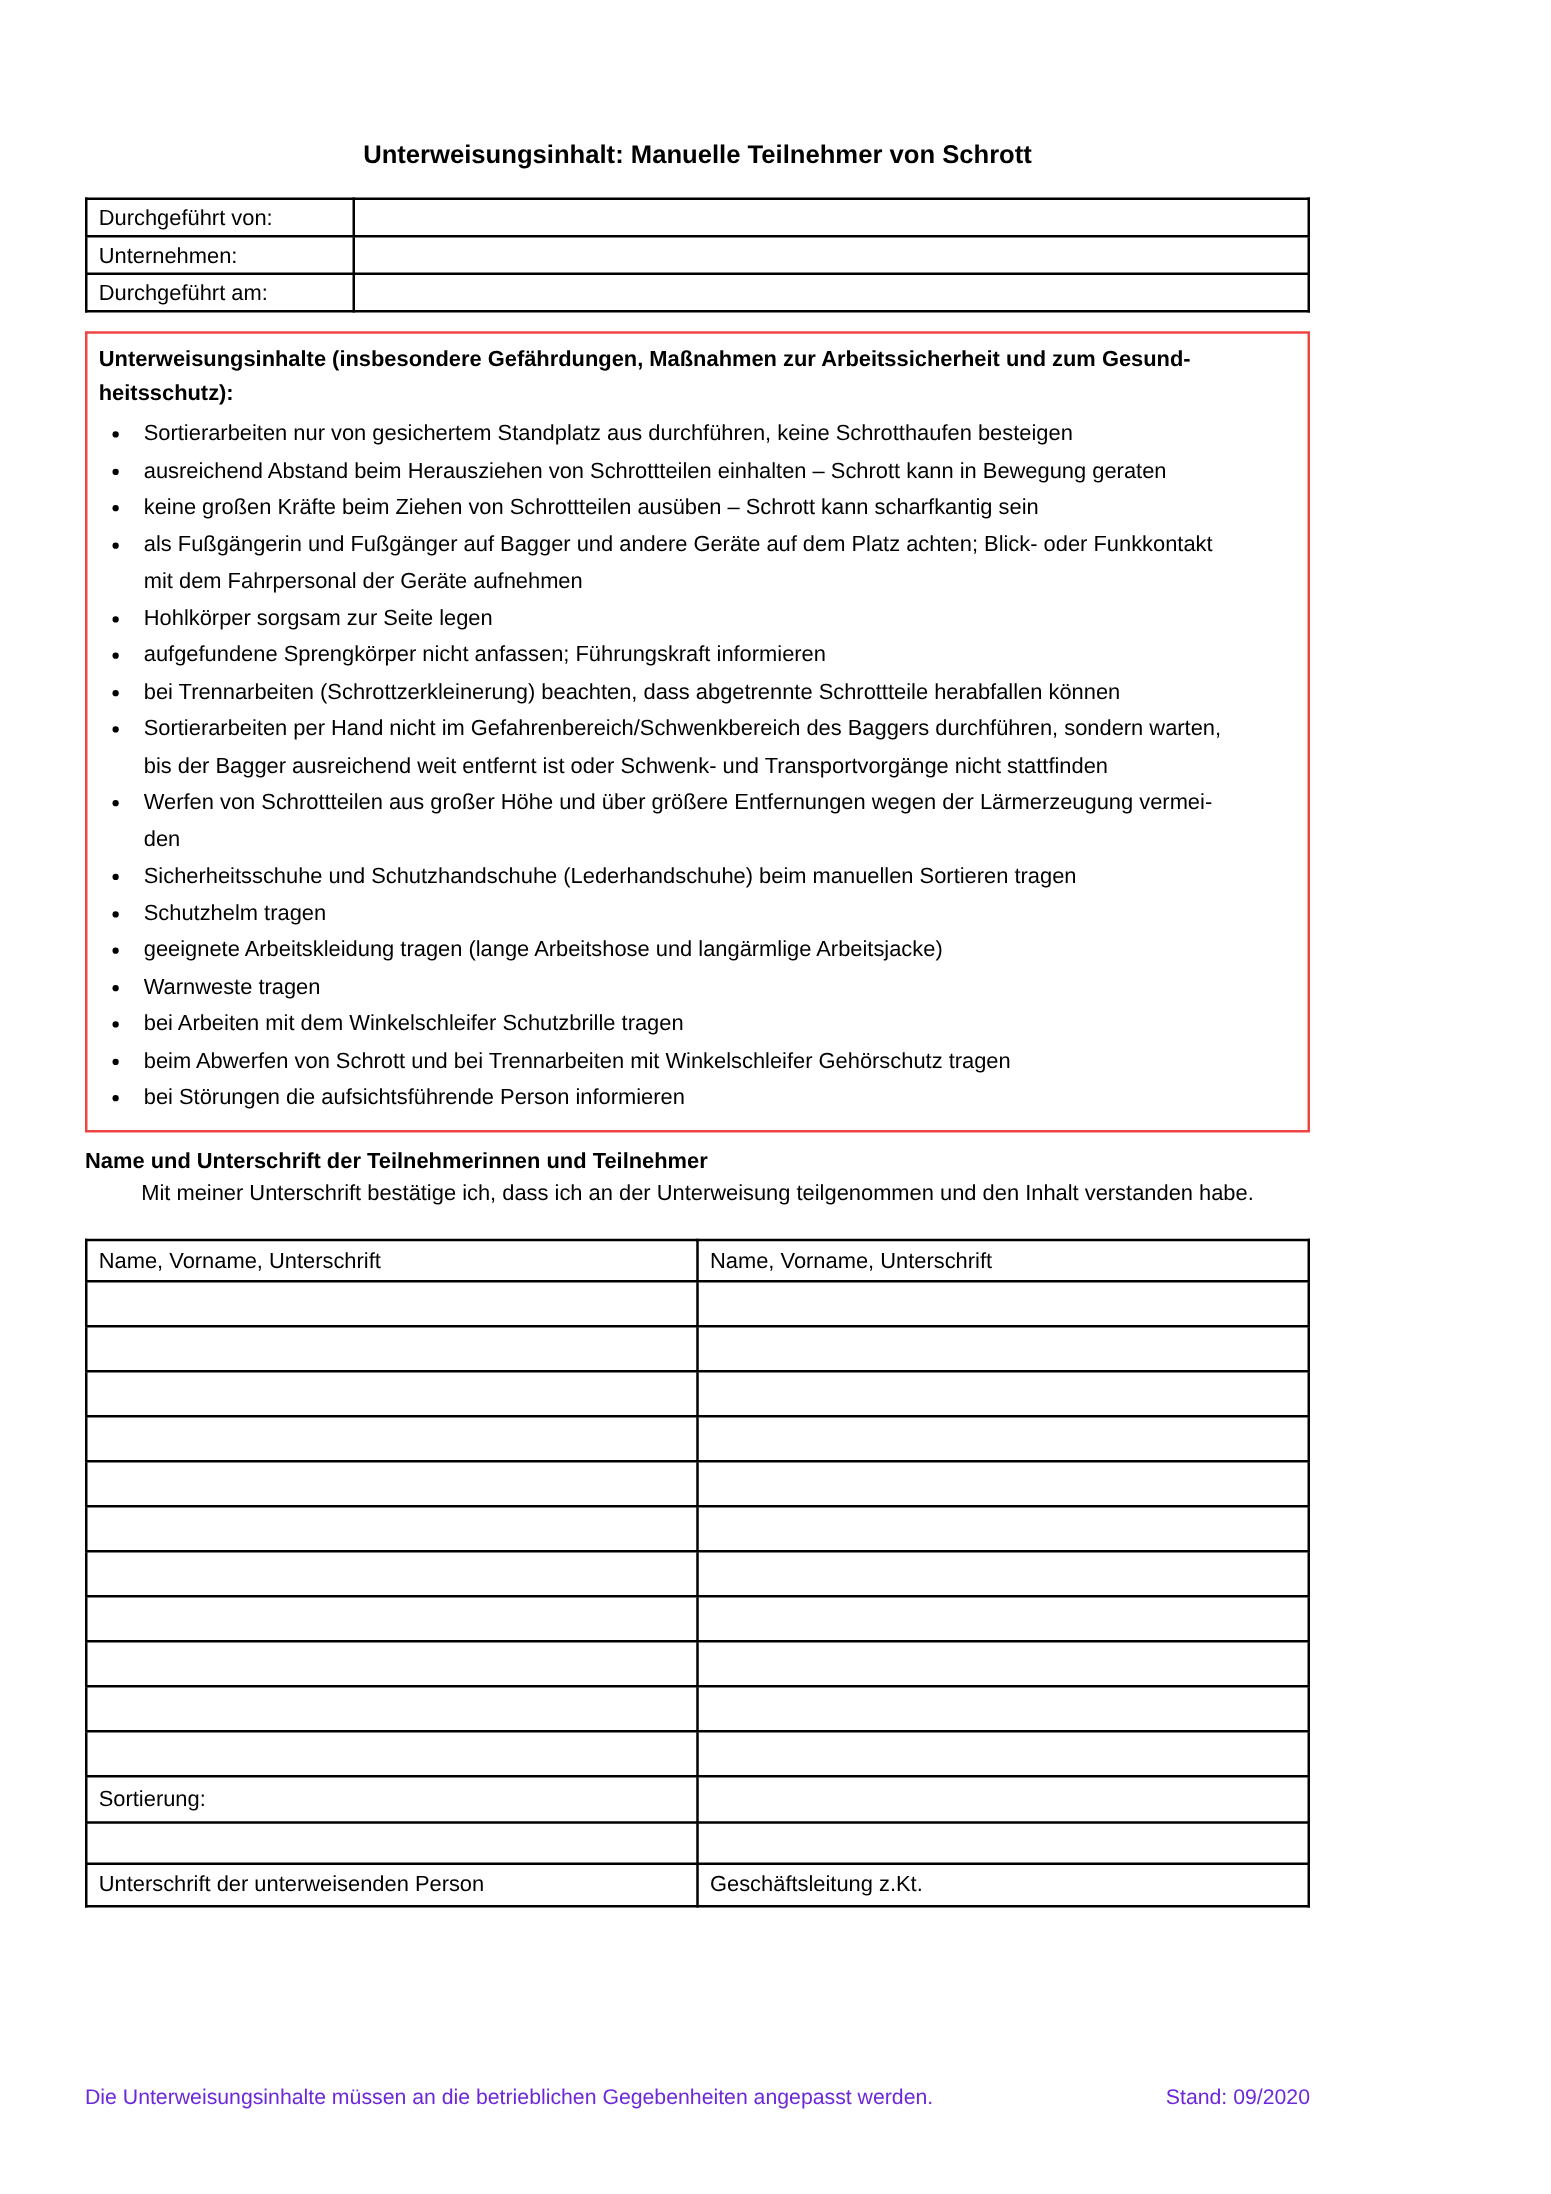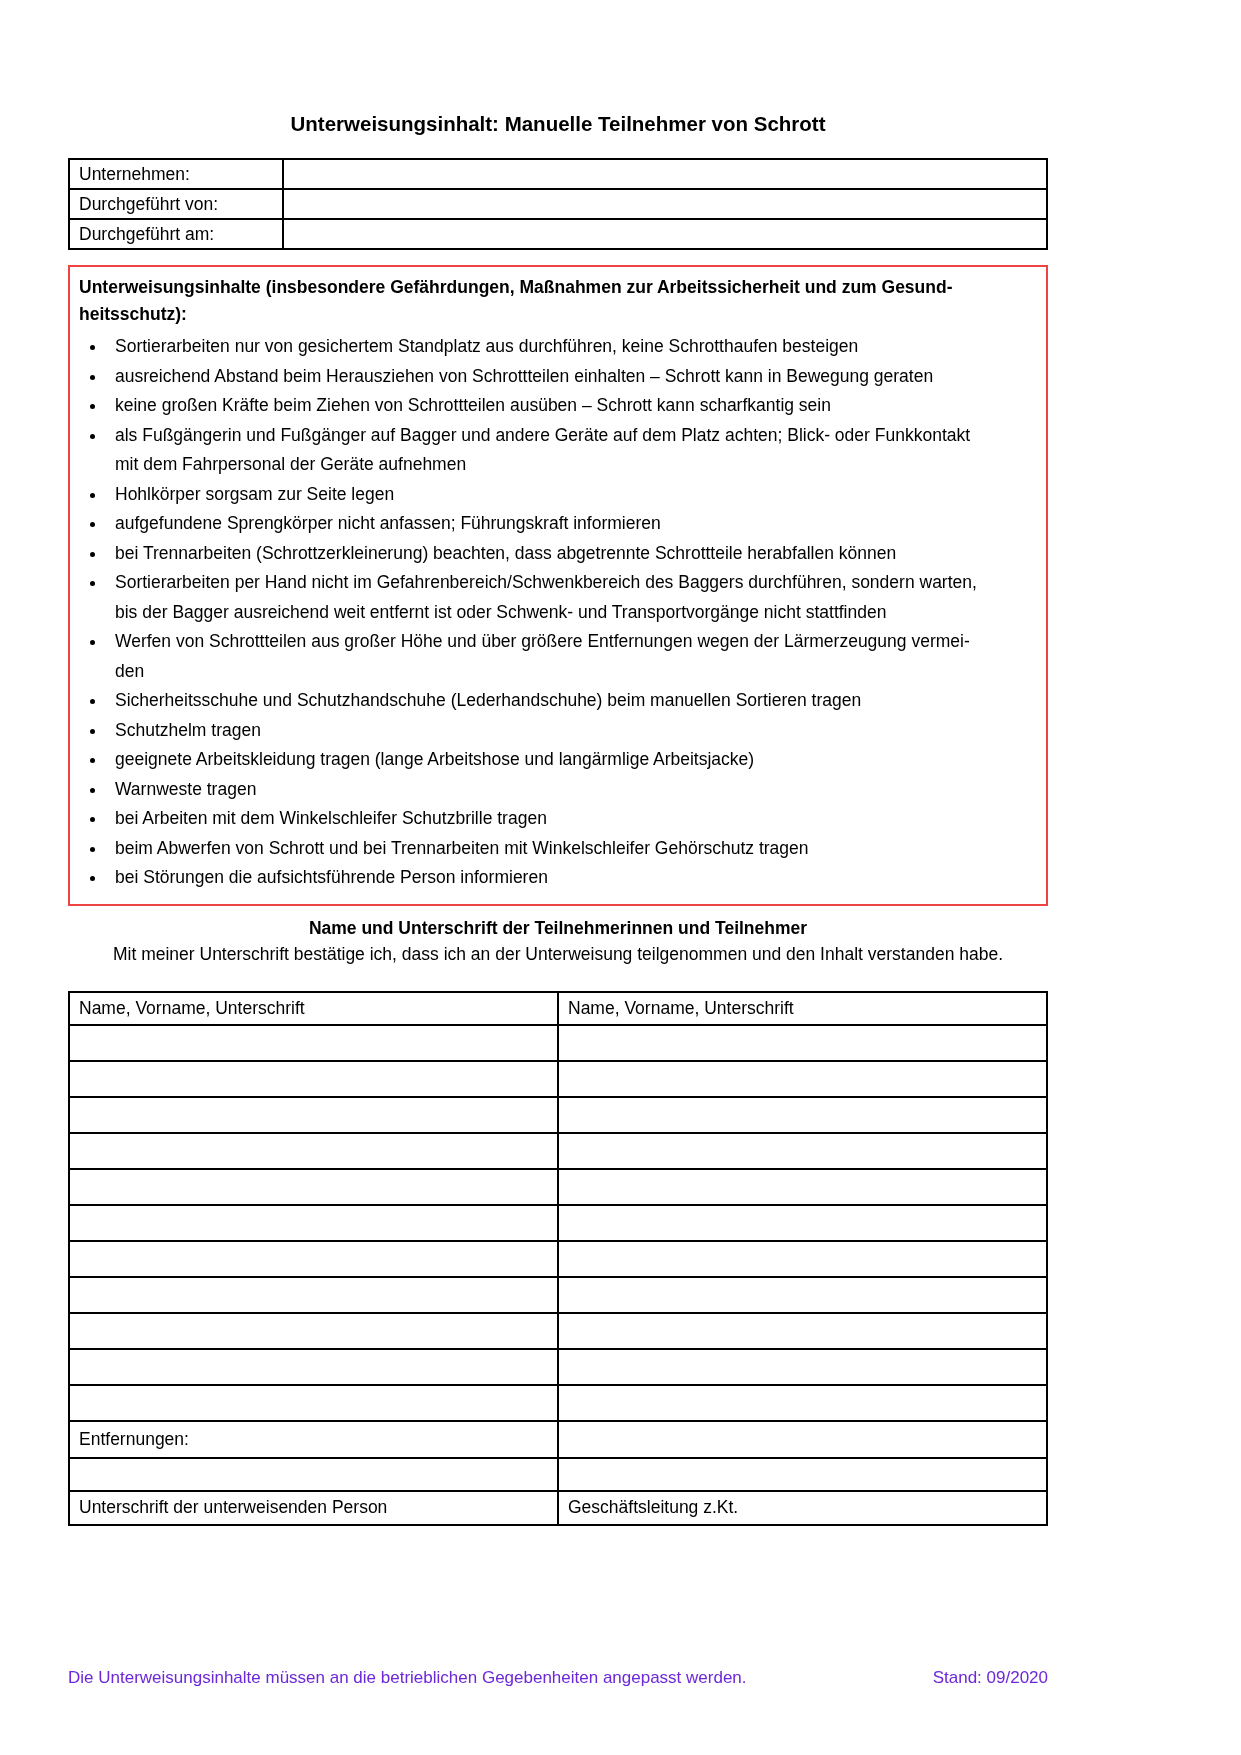--- a/index.html
+++ b/index.html
@@ -24,21 +24,21 @@
   td.info-label { width:194px; }
 
   
   .content-box { border:2px solid #ef4444; margin-top:15px; padding:7px 9px 11px 9px; }
   .box-heading { font-weight:bold; line-height:27px; white-space:pre-wrap; }
   ul.instructions { margin:4px 0 0 0; padding-left:28px; list-style:disc; }
   ul.instructions li { line-height:29.5px; padding-left:8px; }
   .li-text { white-space:pre-wrap; }
 
   
-  .participants-heading { font-weight:bold; margin-top:9px; line-height:26px;text-align:center; }
+  .participants-heading { font-weight:bold; margin-top:9px; line-height:26px; }
   .confirm-line { line-height:26px;text-align:center; }
 
   table.participants { width:100%; border-collapse:collapse; margin-top:24px; table-layout:fixed; }
   table.participants td { border:2px solid #000; padding:0 9px; vertical-align:middle; }
   table.participants col { width:50%; }
   tr.p-header td  { height:31px; }
   tr.p-row td     { height:34px; }
   tr.p-remarks td { height:35px; }
   tr.p-empty td   { height:31px; }
   tr.p-final td   { height:32px; }
@@ -55,25 +55,25 @@
 
 <div class="page">
 
   <div class="titles">
     <div class="title2">Unterweisungsinhalt: Manuelle Teilnehmer von Schrott</div>
   </div>
 
   <table class="info">
     <tbody>
       <tr>
-        <td class="info-label">Unternehmen:</td>
+        <td class="info-label">Durchgeführt von:</td>
         <td></td>
       </tr>
       <tr>
-        <td class="info-label">Durchgeführt von:</td>
+        <td class="info-label">Unternehmen:</td>
         <td></td>
       </tr>
       <tr>
         <td class="info-label">Durchgeführt am:</td>
         <td></td>
       </tr>
     </tbody>
   </table>
 
   <div class="content-box">
@@ -153,21 +153,21 @@
       </tr>
         <tr class="p-row">
         <td></td>
         <td></td>
       </tr>
         <tr class="p-row">
         <td></td>
         <td></td>
       </tr>
       <tr class="p-remarks">
-        <td>Entfernungen:</td>
+        <td>Sortierung:</td>
         <td></td>
       </tr>
       <tr class="p-empty">
         <td></td>
         <td></td>
       </tr>
       <tr class="p-final">
         <td>Unterschrift der unterweisenden Person</td>
         <td>Geschäftsleitung z.Kt.</td>
       </tr>

